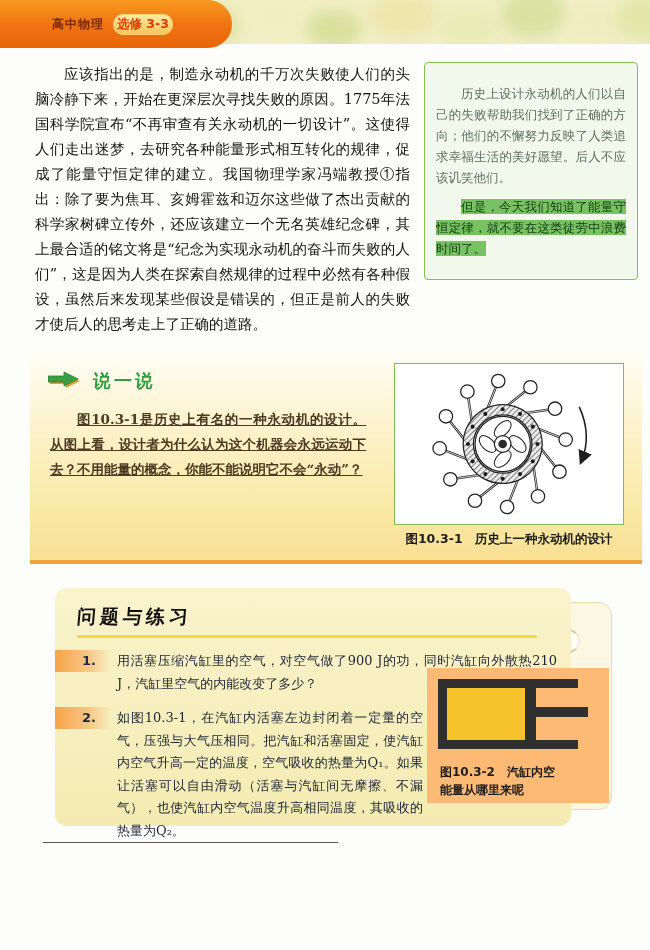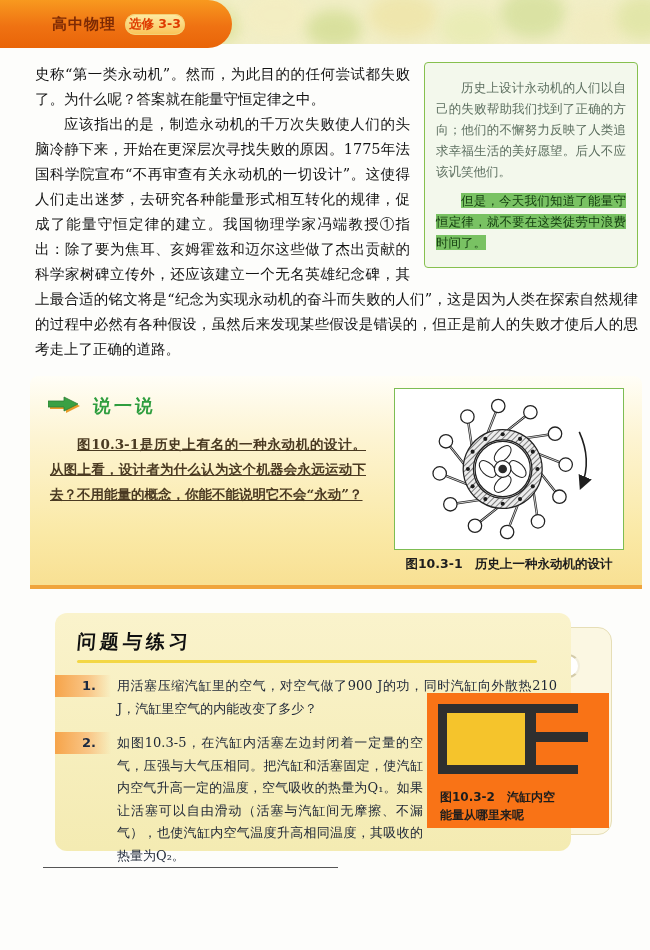--- a/index.html
+++ b/index.html
@@ -8,32 +8,32 @@
     position:relative;overflow:hidden;
     font-family:"DejaVu Sans",sans-serif;
   }
   
   .hdr-texture{position:absolute;left:178px;top:0;width:472px;height:44px;
     background:#f1eec6;overflow:hidden;}
   .hdr-texture span{position:absolute;border-radius:50%;filter:blur(7px);opacity:.95;}
   .hdr-band{position:absolute;left:0;top:0;width:232px;height:48px;z-index:2;
     background:linear-gradient(180deg,#f8991f 0%,#ef7212 55%,#e96408 100%);
     border-radius:0 24px 24px 0;display:flex;align-items:center;}
-  .hdr-course{color:#7d2a04;font-weight:bold;font-size:15px;margin-left:52px;letter-spacing:1px;}
+  .hdr-course{color:#7d2a04;font-weight:bold;font-size:12px;margin-left:52px;letter-spacing:1px;}
   .hdr-badge{margin-left:9px;background:linear-gradient(180deg,#fdeca6,#f9c255);
     border-radius:999px;padding:2px 4px;font-size:12.5px;color:#df3a00;font-weight:bold;
     box-shadow:inset 0 0 0 1px #f3d276;}
   
   .main-text{display:flow-root;margin:62px 12px 0 35px;font-family:"DejaVu Serif",serif;
     font-size:14.5px;line-height:25px;text-align:justify;color:#141414;}
   .main-text p{margin:0;text-indent:2em;}
   .main-text p.cont{text-indent:0;}
   
   .green-box{float:right;width:190px;margin:0 0 12px 14px;background:#f3f8ec;
-    border:1px solid #86c04e;border-radius:4px;padding:14px 11px;
+    border:1px solid #86c04e;border-radius:4px;padding:20px 11px;
     font-family:"DejaVu Sans",sans-serif;font-size:12.5px;line-height:21px;
     color:#5d6f60;text-align:justify;}
   .green-box p{margin:0;text-indent:2em;}
   .green-box p+p{margin-top:8px;}
   .green-box .hl{background:#79c263;color:#123a0e;}
   
   .discussion{display:flow-root;position:relative;margin:14px 8px 0 30px;
     padding:18px 16px 10px 16px;border-radius:8px 8px 0 0;
     background:linear-gradient(180deg,#fffef7 0%,#fdf4d2 30%,#fae9a6 75%,#f8e093 100%);
     border-bottom:4px solid #f0a43c;min-height:168px;}
@@ -56,21 +56,21 @@
     background:linear-gradient(180deg,#faf3cc,#f4ebb2);border-radius:12px;}
   .ex-title{display:inline-block;margin:16px 0 0 22px;font-size:19px;font-weight:bold;
     color:#101010;letter-spacing:4px;transform:skewX(-5deg);}
   .ex-underline{margin:5px 0 0 22px;width:460px;height:3px;background:#f3d746;border-radius:2px;}
   .ex-item{display:flex;align-items:flex-start;margin-top:12px;}
   .ex-num{flex:0 0 auto;background:linear-gradient(90deg,#f6a44a 0%,#f9c687 60%,rgba(249,198,135,0) 100%);
     padding:0 15px 0 27px;font-weight:bold;color:#1c2940;font-size:13px;line-height:22px;}
   .ex-text{flex:1;margin:0 14px 0 6px;font-size:13px;line-height:22.5px;color:#1d2636;
     font-weight:400;text-align:justify;font-family:"DejaVu Serif",serif;}
   .ex-text.narrow{margin-right:148px;}
-  .ex-fig{position:absolute;left:372px;top:80px;width:172px;background:#f97316;
+  .ex-fig{position:absolute;left:372px;top:80px;width:172px;background:#fdba74;
     padding:6px 5px 4px 5px;z-index:3;}
   .ex-fig-cap{font-size:12px;font-weight:bold;color:#1d1d1d;line-height:18px;
     margin:5px 0 0 8px;}
   
   .footnote{margin:16px 0 0 35px;}
   .fn-rule{width:295px;border-top:1.5px solid #555;margin:0 0 7px 8px;}
 </style>
 </head>
 <body>
 
@@ -89,21 +89,20 @@
   <div class="hdr-band">
     <span class="hdr-course">高中物理</span>
     <span class="hdr-badge">选修 3-3</span>
   </div>
 
   <div class="main-text">
     <aside class="green-box">
       <p>历史上设计永动机的人们以自己的失败帮助我们找到了正确的方向；他们的不懈努力反映了人类追求幸福生活的美好愿望。后人不应该讥笑他们。</p>
       <p><span class="hl">但是，今天我们知道了能量守恒定律，就不要在这类徒劳中浪费时间了。</span></p>
     </aside>
-    <p class="cont">史称“第一类永动机”。然而，为此目的的任何尝试都失败了。为什么呢？答案就在能量守恒定律之中。</p>
     <p>应该指出的是，制造永动机的千万次失败使人们的头脑冷静下来，开始在更深层次寻找失败的原因。1775年法国科学院宣布“不再审查有关永动机的一切设计”。这使得人们走出迷梦，去研究各种能量形式相互转化的规律，促成了能量守恒定律的建立。我国物理学家冯端教授①指出：除了要为焦耳、亥姆霍兹和迈尔这些做了杰出贡献的科学家树碑立传外，还应该建立一个无名英雄纪念碑，其上最合适的铭文将是“纪念为实现永动机的奋斗而失败的人们”，这是因为人类在探索自然规律的过程中必然有各种假设，虽然后来发现某些假设是错误的，但正是前人的失败才使后人的思考走上了正确的道路。</p>
   </div>
 
   <section class="discussion">
     <div class="fig1-wrap">
       <div class="fig1-box">
         <svg width="214" height="150" viewBox="0 0 216 190" xmlns="http://www.w3.org/2000/svg">
           <defs>
             <pattern id="hatch" width="5" height="5" patternUnits="userSpaceOnUse" patternTransform="rotate(45)">
               <rect width="5" height="5" fill="#ececec"></rect>
@@ -208,21 +207,21 @@
     </div>
     <div class="ex-panel">
       <div class="ex-title">问题与练习</div>
       <div class="ex-underline"></div>
       <div class="ex-item">
         <span class="ex-num">1.</span>
         <span class="ex-text">用活塞压缩汽缸里的空气，对空气做了900 J的功，同时汽缸向外散热210 J，汽缸里空气的内能改变了多少？</span>
       </div>
       <div class="ex-item">
         <span class="ex-num">2.</span>
-        <span class="ex-text narrow">如图10.3-5，在汽缸内活塞左边封闭着一定量的空气，压强与大气压相同。把汽缸和活塞固定，使汽缸内空气升高一定的温度，空气吸收的热量为Q₁。如果让活塞可以自由滑动（活塞与汽缸间无摩擦、不漏气），也使汽缸内空气温度升高相同温度，其吸收的热量为Q₂。</span>
+        <span class="ex-text narrow">如图10.3-1，在汽缸内活塞左边封闭着一定量的空气，压强与大气压相同。把汽缸和活塞固定，使汽缸内空气升高一定的温度，空气吸收的热量为Q₁。如果让活塞可以自由滑动（活塞与汽缸间无摩擦、不漏气），也使汽缸内空气温度升高相同温度，其吸收的热量为Q₂。</span>
       </div>
     </div>
     <div class="ex-fig">
       <svg width="160" height="80" viewBox="0 0 160 80" xmlns="http://www.w3.org/2000/svg">
         <rect x="15" y="13" width="78" height="54" fill="#f5c42c"></rect>
         <rect x="6" y="5" width="140" height="9" fill="#2f2f2f"></rect>
         <rect x="6" y="66" width="140" height="9" fill="#2f2f2f"></rect>
         <rect x="6" y="5" width="9" height="70" fill="#2f2f2f"></rect>
         <rect x="93" y="11" width="11" height="58" fill="#2f2f2f"></rect>
         <rect x="104" y="33" width="52" height="10" fill="#2f2f2f"></rect>

